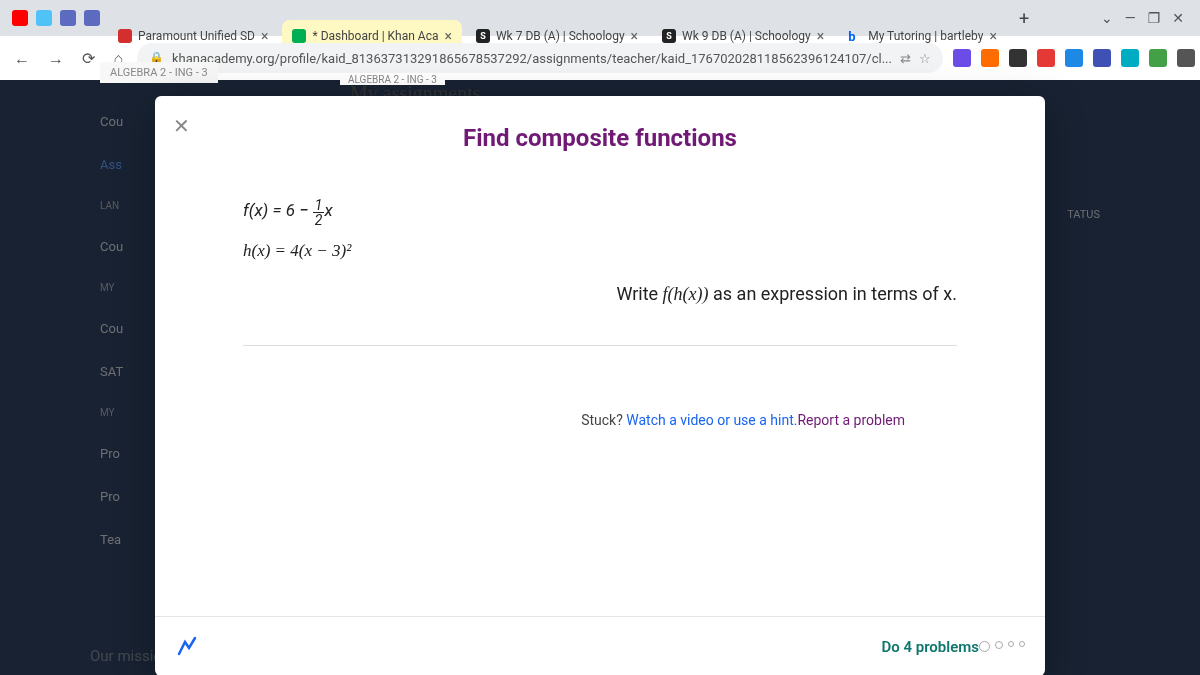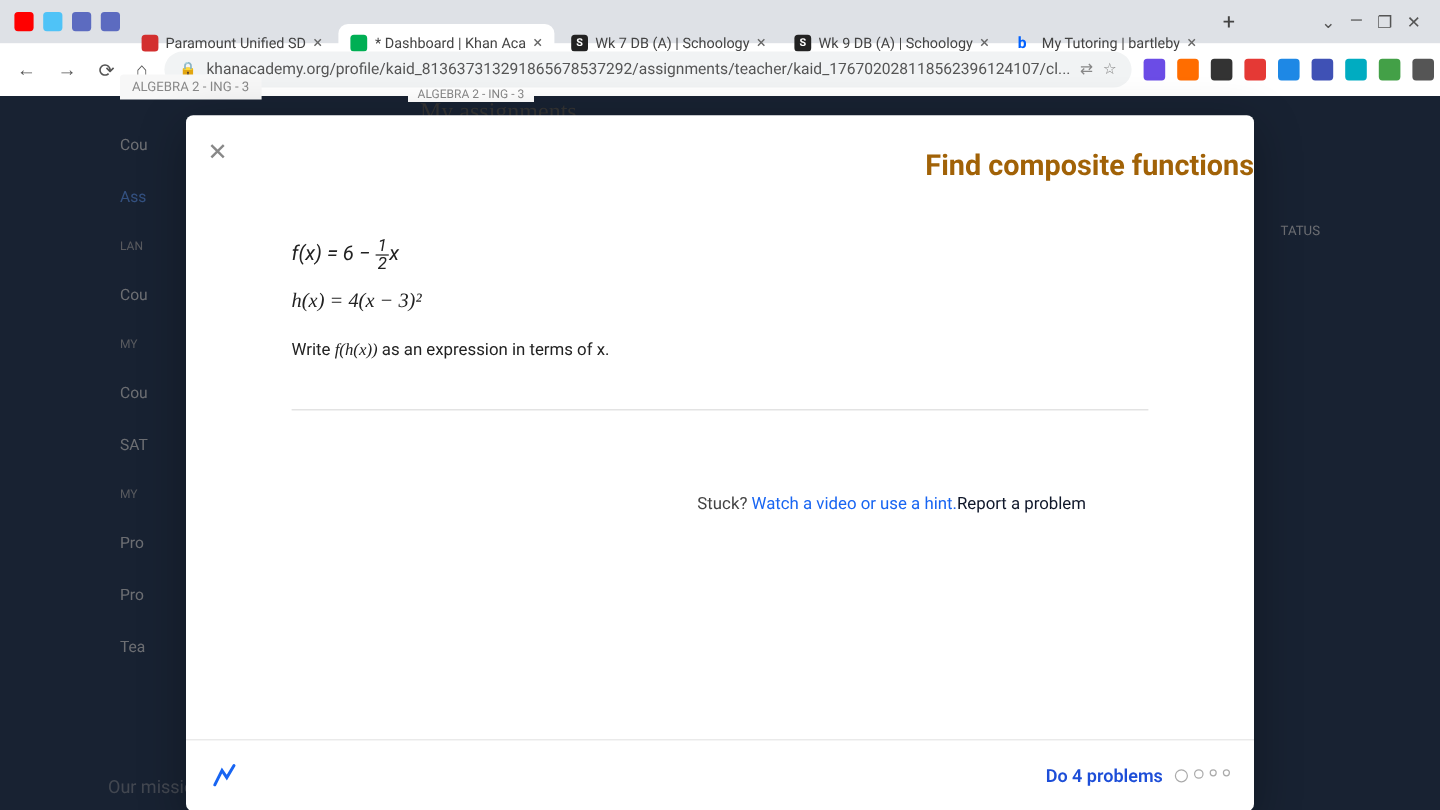--- a/index.html
+++ b/index.html
@@ -7,21 +7,21 @@
 
 
 .browser-chrome { background: #dee1e6; height: 80px; }
 .tab-strip { height: 36px; display: flex; align-items: center; padding: 0 8px; gap: 4px; }
 .tab-icons-left { display: flex; gap: 8px; align-items: center; padding: 0 4px; }
 .tab-icons-left .sq { width: 16px; height: 16px; border-radius: 3px; }
 .yt { background: #ff0000; }
 .lb { background: #4fc3f7; }
 .bl1, .bl2 { background: #5c6bc0; }
 .tab { height: 32px; display: flex; align-items: center; padding: 0 10px; gap: 6px; font-size: 12px; color: #444; border-radius: 8px 8px 0 0; max-width: 200px; cursor: pointer; margin-top: 36px; }
-.tab.active { background: #ffffff; }
+.tab.active { background: #fef9c3; }
 .tab .favicon { width: 14px; height: 14px; border-radius: 3px; flex-shrink: 0; }
 .tab .title { white-space: nowrap; overflow: hidden; text-overflow: ellipsis; flex: 1; }
 .tab .close { color: #666; font-size: 14px; }
 .fav-paramount { background: #d32f2f; }
 .fav-khan { background: #00af54; border-radius: 50%; }
 .fav-schoology { background: #222; color: #fff; display: flex; align-items: center; justify-content: center; font-size: 9px; font-weight: bold; border-radius: 50%; }
 .fav-bartleby { color: #0061ff; font-weight: bold; font-size: 13px; background: none; }
 .new-tab { color: #444; font-size: 18px; padding: 0 8px; cursor: pointer; }
 .win-controls { margin-left: auto; display: flex; gap: 12px; padding: 0 8px; color: #555; font-size: 14px; }
 
@@ -31,46 +31,46 @@
 .lock { font-size: 12px; }
 .url-text { flex: 1; white-space: nowrap; overflow: hidden; text-overflow: ellipsis; }
 .ext-icons { display: flex; gap: 10px; align-items: center; }
 .ext-icons .ext { width: 18px; height: 18px; border-radius: 3px; }
 
 
 .page-bg { position: absolute; top: 80px; left: 0; right: 0; bottom: 0; background: #0b1e3d; }
 .page-bg::before { content: ""; position: absolute; inset: 0; background: rgba(11, 30, 61, 0.7); }
 .sidebar { position: absolute; left: 100px; top: 20px; width: 60px; color: #ddd; font-size: 13px; }
 .sidebar div { padding: 14px 0; }
-.status-col { position: absolute; right: 100px; top: 106px; color: #ddd; font-size: 11px; }
+.status-col { position: absolute; right: 100px; top: 128px; color: #ddd; font-size: 11px; }
 .footer-text { position: absolute; bottom: 10px; left: 90px; color: #bbb; font-size: 15px; opacity: 0.6; }
 .footer-links { position: absolute; bottom: 5px; left: 400px; right: 100px; display: flex; gap: 100px; color: #ccc; font-size: 12px; }
 
 
 .overlay { position: absolute; top: 80px; left: 0; right: 0; bottom: 0; background: rgba(33, 36, 44, 0.6); display: flex; justify-content: center; }
 .modal { width: 890px; height: 580px; background: #fff; border-radius: 6px; margin-top: 16px; position: relative; display: flex; flex-direction: column; box-shadow: 0 10px 40px rgba(0,0,0,0.3); }
 .modal-close { position: absolute; top: 18px; left: 18px; font-size: 20px; color: #888; cursor: pointer; }
-.modal-title { text-align: right; font-size: 24px; font-weight: 700; color: #a16207; padding: 28px 0 12px; }
+.modal-title { text-align: center; font-size: 24px; font-weight: 700; color: #701a75; padding: 28px 0 12px; }
 .modal-body { flex: 1; padding: 20px 88px; font-size: 15px; color: #222; }
 .math-line { margin: 14px 0; font-family: "Times New Roman", serif; font-style: italic; font-size: 17px; }
 .frac { display: inline-block; text-align: center; vertical-align: middle; font-size: 14px; line-height: 1; }
 .frac .num { display: block; border-bottom: 1px solid #222; padding: 0 2px; }
 .frac .den { display: block; padding: 0 2px; }
-.prompt { margin: 22px 0 10px; font-size: 14px; font-family: -apple-system, sans-serif; font-style: normal; }
+.prompt { margin: 22px 0 10px; font-size: 18px; font-family: -apple-system, sans-serif; font-style: normal; text-align: right; }
 .prompt .mfunc { font-family: "Times New Roman", serif; font-style: italic; }
 .answer-row { display: flex; align-items: center; gap: 8px; margin-top: 12px; }
 .answer-input { width: 90px; height: 28px; border: 1px solid #aaa; border-radius: 3px; padding: 0 6px; font-size: 14px; }
 .divider { border-top: 1px solid #ddd; margin-top: 40px; }
 .hint-row { display: flex; justify-content: flex-end; padding: 20px 140px 0; font-size: 14px; }
 .hint-left { color: #444; }
 .hint-link { color: #1865f2; cursor: pointer; }
-.report { color: #0f172a; cursor: pointer; }
+.report { color: #701a75; cursor: pointer; }
 .modal-footer { border-top: 1px solid #e5e5e5; height: 60px; display: flex; align-items: center; justify-content: flex-end; padding: 0 20px; gap: 16px; }
 .streak-icon { position: absolute; left: 20px; bottom: 18px; width: 24px; height: 24px; }
-.do-problems { color: #1d4ed8; font-size: 15px; font-weight: 600; display: flex; align-items: center; gap: 10px; }
+.do-problems { color: #0f766e; font-size: 15px; font-weight: 600; display: flex; align-items: center; }
 .dots { display: flex; gap: 5px; }
 .dot { width: 8px; height: 8px; border: 1.5px solid #aaa; border-radius: 50%; }
 .dot.big { width: 11px; height: 11px; }
 .check-btn { background: #1865f2; opacity: 0.55; color: #fff; border: none; border-radius: 4px; padding: 9px 30px; font-size: 14px; font-weight: 600; cursor: pointer; }
 </style>
 </head>
 <body>
 
 <div class="browser-chrome">
   <div class="tab-strip">

